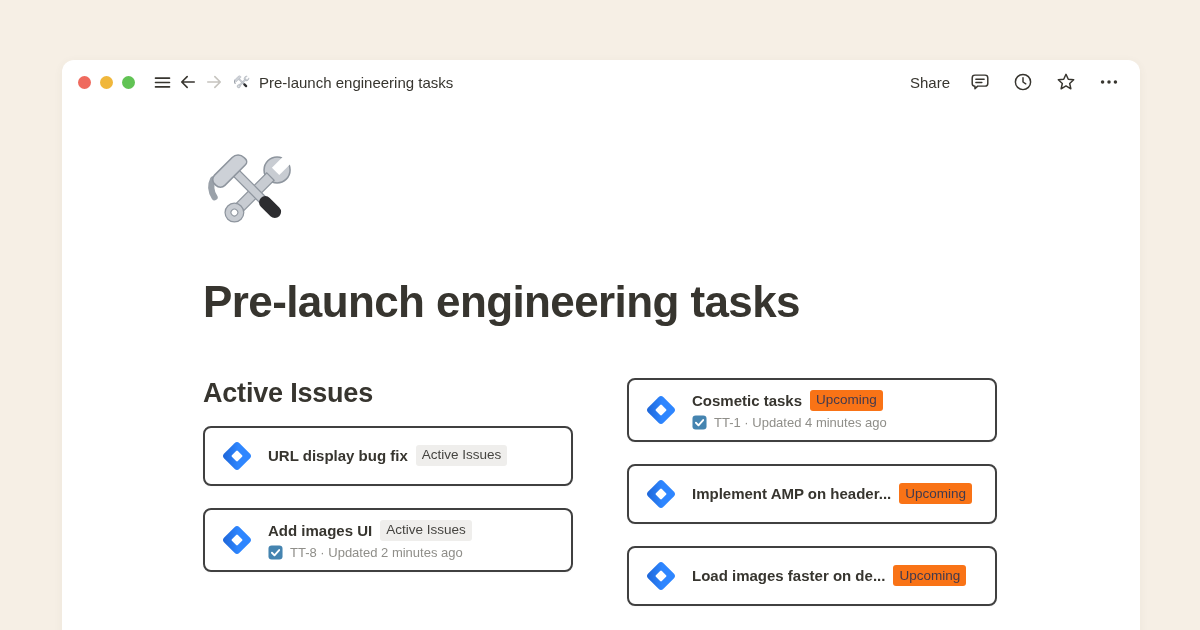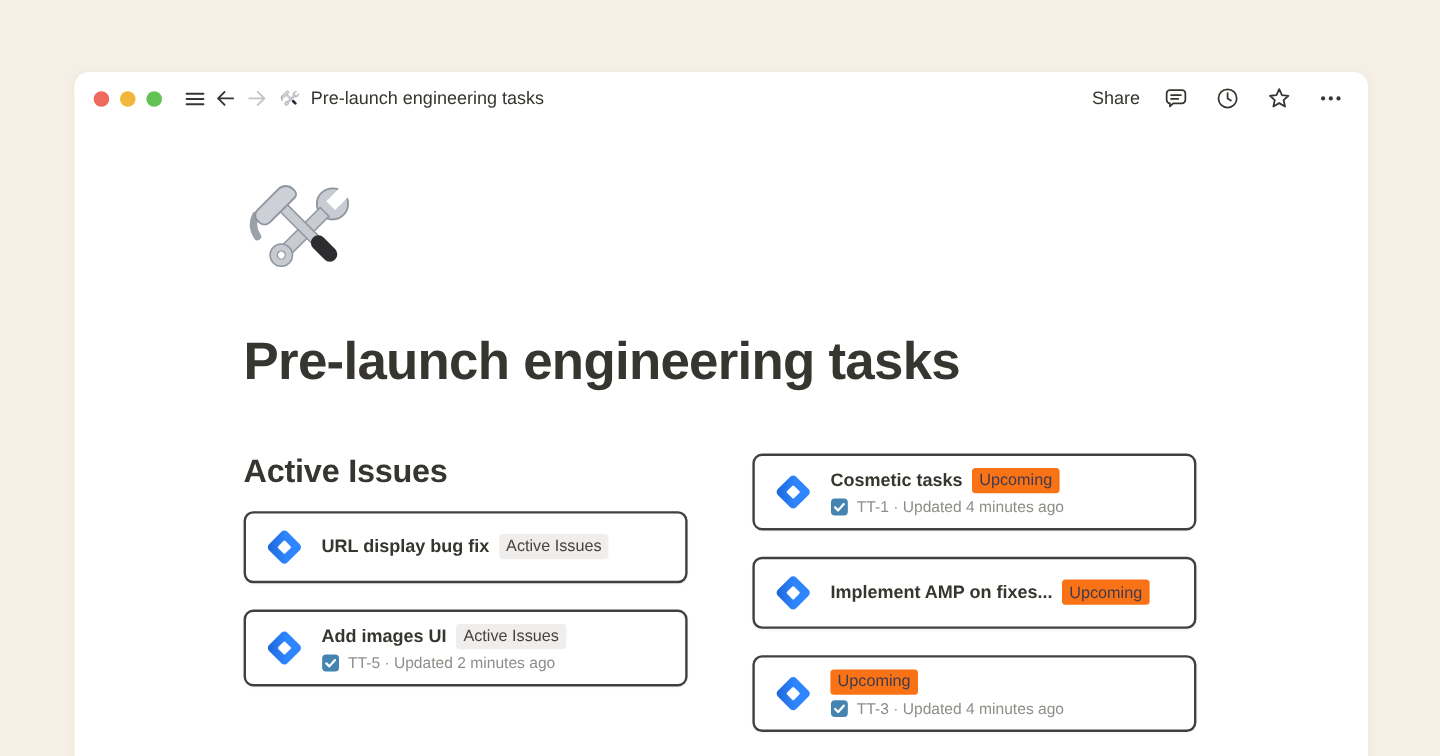--- a/index.html
+++ b/index.html
@@ -180,21 +180,21 @@
             </svg>
           <div class="card-body">
             <div class="card-top">
               <span class="card-title">Add images UI</span>
               <span class="tag tag-gray">Active Issues</span>
             </div>
             <div class="card-meta">
               <svg class="cb">
                   <use href="#cb-sym"></use>
                 </svg>
-              <span>TT-5 · Updated 2 minutes ago</span>
+              <span>TT-8 · Updated 2 minutes ago</span>
             </div>
           </div>
         </div>
       </div>
 
       <div class="column">
 
         <div class="card">
           <svg class="jira">
               <use href="#jira-sym"></use>
@@ -212,39 +212,34 @@
             </div>
           </div>
         </div>
 
         <div class="card">
           <svg class="jira">
               <use href="#jira-sym"></use>
             </svg>
           <div class="card-body">
             <div class="card-top">
-              <span class="card-title">Implement AMP on fixes...</span>
+              <span class="card-title">Implement AMP on header...</span>
               <span class="tag tag-purple">Upcoming</span>
             </div>
           </div>
         </div>
 
         <div class="card">
           <svg class="jira">
               <use href="#jira-sym"></use>
             </svg>
           <div class="card-body">
             <div class="card-top">
+              <span class="card-title">Load images faster on de...</span>
               <span class="tag tag-purple">Upcoming</span>
-            </div>
-            <div class="card-meta">
-              <svg class="cb">
-                  <use href="#cb-sym"></use>
-                </svg>
-              <span>TT-3 · Updated 4 minutes ago</span>
             </div>
           </div>
         </div>
       </div>
 
     </div>
   </div>
 </div>
 
 </body></html>

